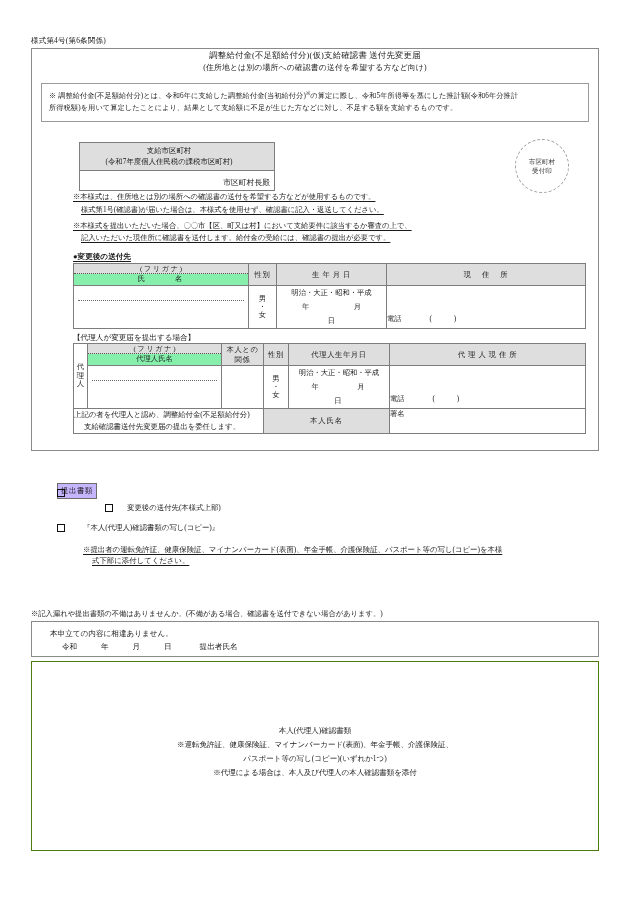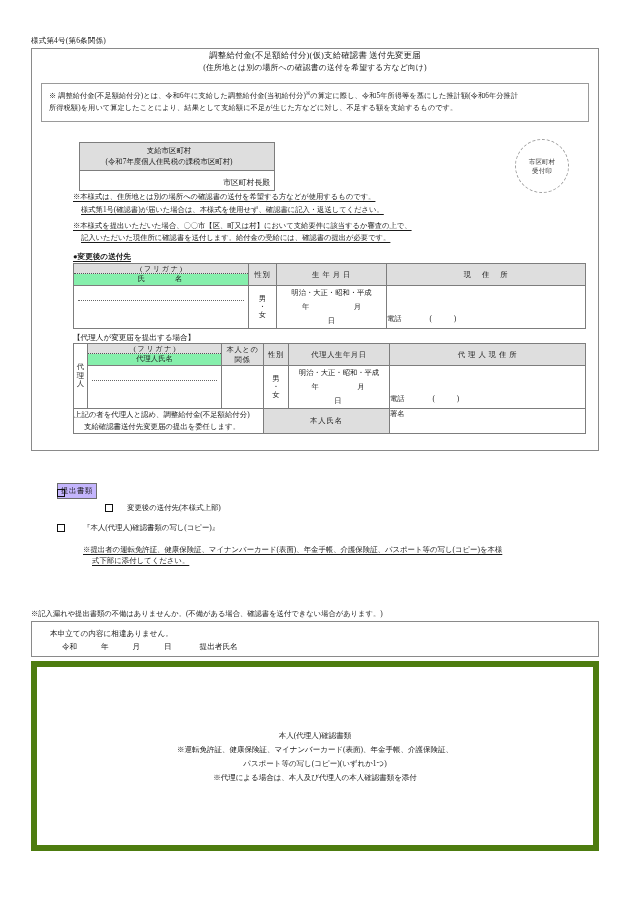--- a/index.html
+++ b/index.html
@@ -100,21 +100,21 @@
 
   .decl-box {
     position: absolute; left: 31px; top: 621px; width: 568px; height: 36px;
     border: 1px solid #8a8a8a; font-size: 7.6px; padding: 5px 0 0 18px; line-height: 1.75;
   }
   .decl-box .d2 { padding-left: 12px; display: inline-block; }
   .decl-box .sp2 { letter-spacing: 0; padding-left: 26px; }
 
   .attach-box {
     position: absolute; left: 31px; top: 661px; width: 568px; height: 190px;
-    border: 6px solid #4d7c0f; background: #fff;
+    border: 1px solid #4d7c0f; background: #fff;
   }
   .attach-inner { text-align: center; padding-top: 62px; font-size: 7.5px; line-height: 1.85; }
 </style>
 </head>
 <body>
 
 <div class="page">
 
   <div class="form-no">様式第4号(第6条関係)</div>
 

